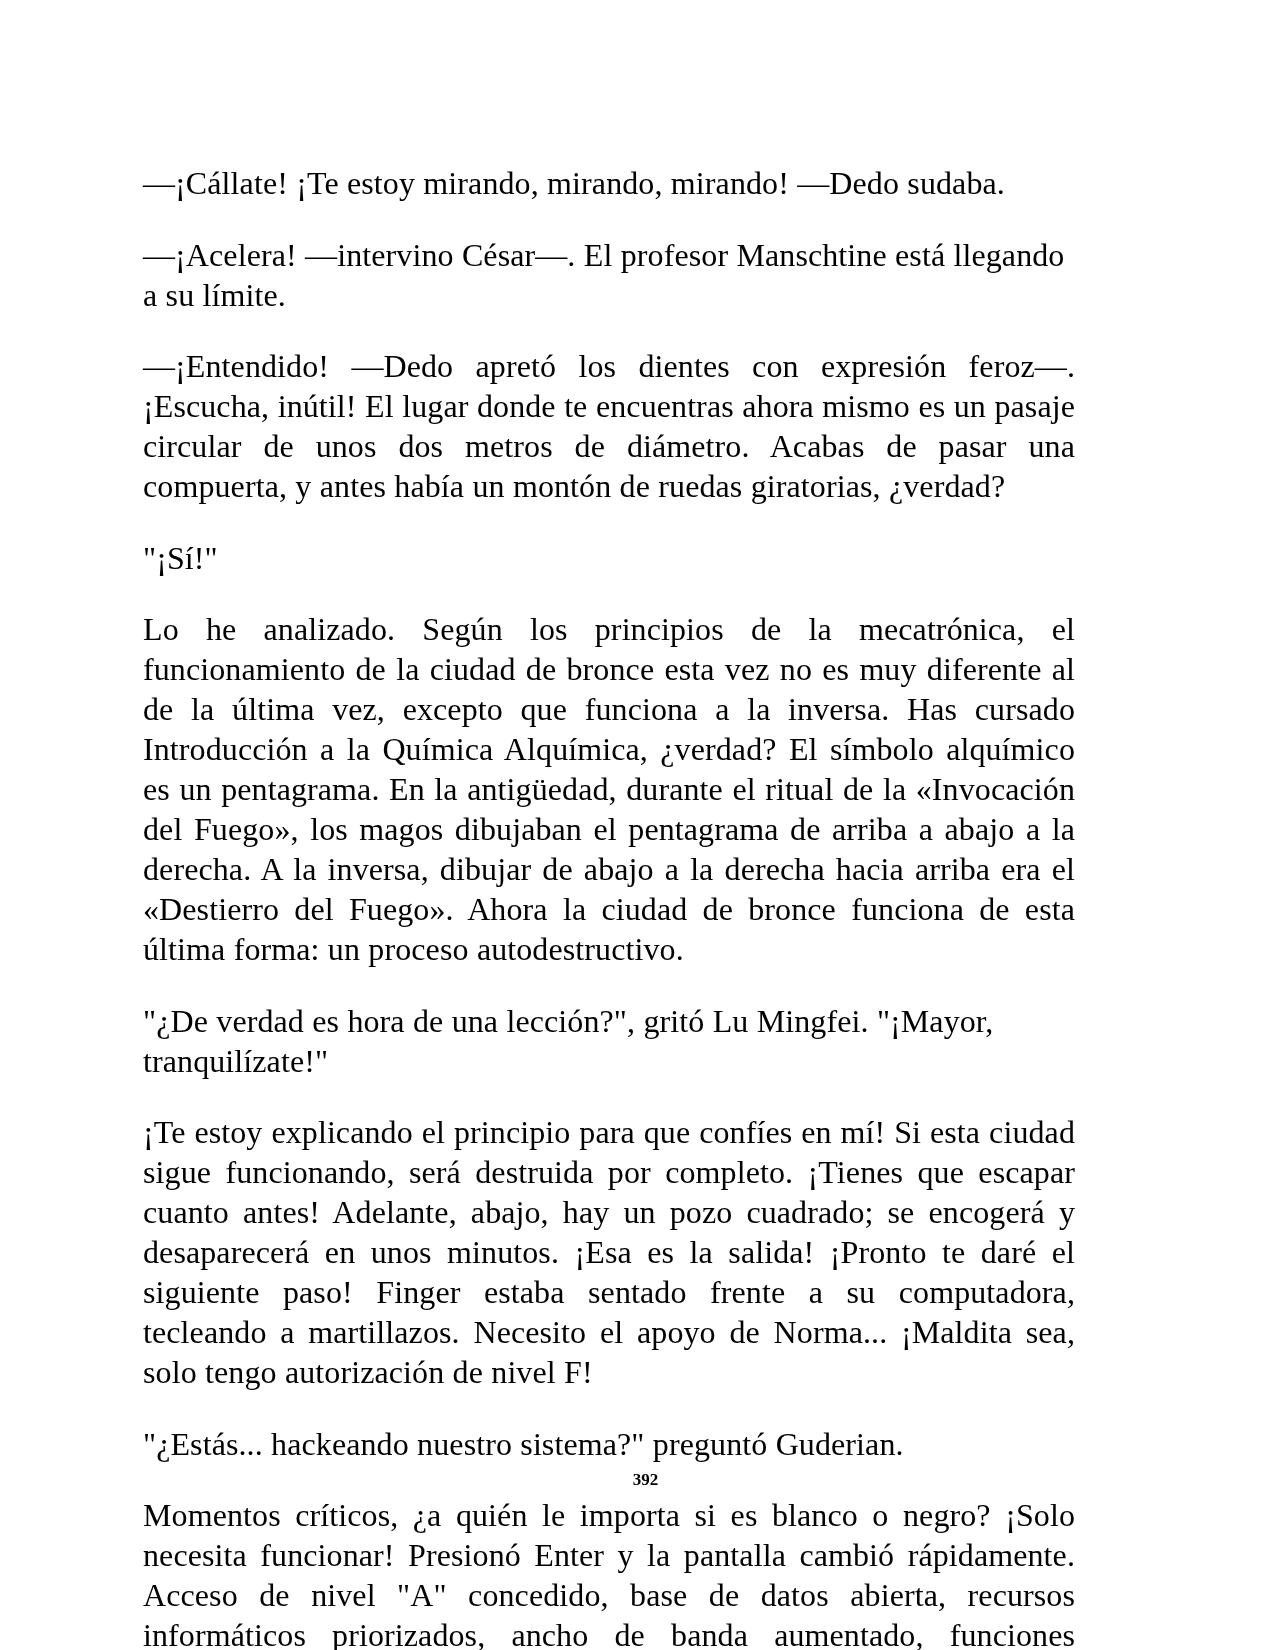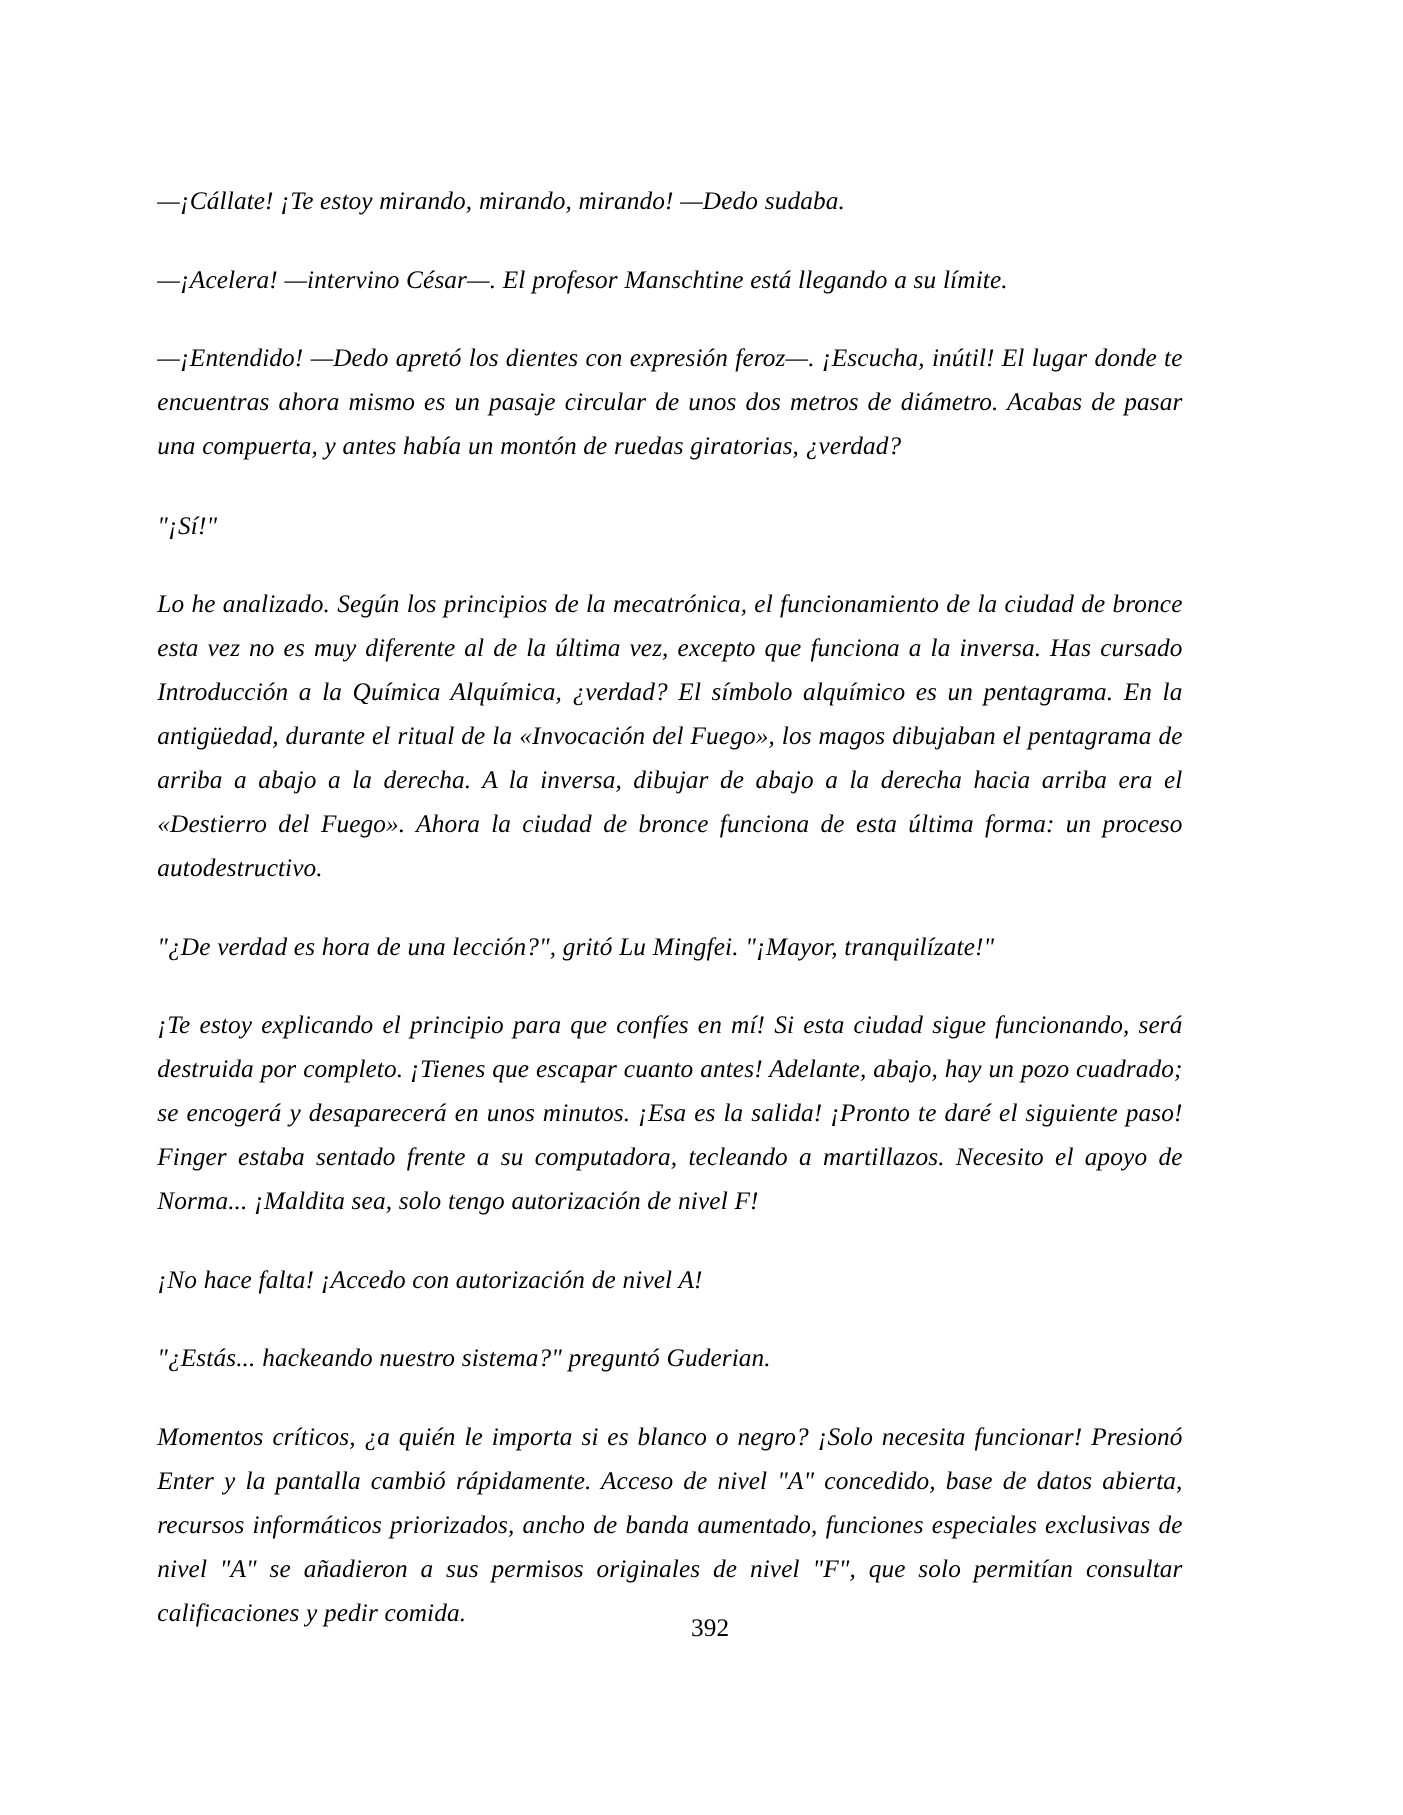--- a/index.html
+++ b/index.html
@@ -21,46 +21,46 @@
     overflow: hidden;
   }
   .text-column {
     position: absolute;
     left: 143px;
     top: 163px;
     width: 932px;
   }
   p.para {
     margin: 0 0 31.5px 0;
-    font-size: 23px;
+    font-size: 32px;
     line-height: 40px;
     text-align: justify;
     text-justify: inter-word;
     letter-spacing: 0.1px;
     word-spacing: 0.2px;
     -webkit-hyphens: none;
     hyphens: none;
-    font-style: italic;
   }
   p.para:last-child {
     margin-bottom: 0;
   }
   
   p.para.single {
     text-align: left;
   }
   .folio {
     position: absolute;
     left: 16px;
     right: 0;
     top: 1466px;
     text-align: center;
-    font-size: 23px;
+    font-size: 17px;
     line-height: 28px;
     font-family: "Liberation Serif", "DejaVu Serif", serif;
+    font-weight: bold;
   }
 </style>
 </head>
 <body>
 
 <div class="page">
 
   <div class="text-column">
 
     <p class="para single">—¡Cállate! ¡Te estoy mirando, mirando, mirando! —Dedo sudaba.</p>
@@ -71,21 +71,20 @@
 
     <p class="para single">"¡Sí!"</p>
 
     <p class="para">Lo he analizado. Según los principios de la mecatrónica, el funcionamiento de la ciudad de bronce esta vez no es muy diferente al de la última vez, excepto que funciona a la inversa. Has cursado Introducción a la Química Alquímica, ¿verdad? El símbolo alquímico es un pentagrama. En la antigüedad, durante el ritual de la «Invocación del Fuego», los magos dibujaban el pentagrama de arriba a abajo a la derecha. A la inversa, dibujar de abajo a la derecha hacia arriba era el «Destierro del Fuego». Ahora la ciudad de bronce funciona de esta última forma: un proceso autodestructivo.</p>
 
     <p class="para single">"¿De verdad es hora de una lección?", gritó Lu Mingfei. "¡Mayor, tranquilízate!"</p>
 
     <p class="para">¡Te estoy explicando el principio para que confíes en mí! Si esta ciudad sigue funcionando, será destruida por completo. ¡Tienes que escapar cuanto antes! Adelante, abajo, hay un pozo cuadrado; se encogerá y desaparecerá en unos minutos. ¡Esa es la salida! ¡Pronto te daré el siguiente paso! Finger estaba sentado frente a su computadora, tecleando a martillazos. Necesito el apoyo de Norma... ¡Maldita sea, solo tengo autorización de nivel F!</p>
 
 
-    <p class="para single">¡No hace falta! ¡Accedo con autorización de nivel A!</p>
 
     <p class="para single">"¿Estás... hackeando nuestro sistema?" preguntó Guderian.</p>
 
     <p class="para">Momentos críticos, ¿a quién le importa si es blanco o negro? ¡Solo necesita funcionar! Presionó Enter y la pantalla cambió rápidamente. Acceso de nivel "A" concedido, base de datos abierta, recursos informáticos priorizados, ancho de banda aumentado, funciones especiales exclusivas de nivel "A" se añadieron a sus permisos originales de nivel "F", que solo permitían consultar calificaciones y pedir comida.</p>
 
   </div>
 
   <div class="folio">392</div>
 
 </div>

